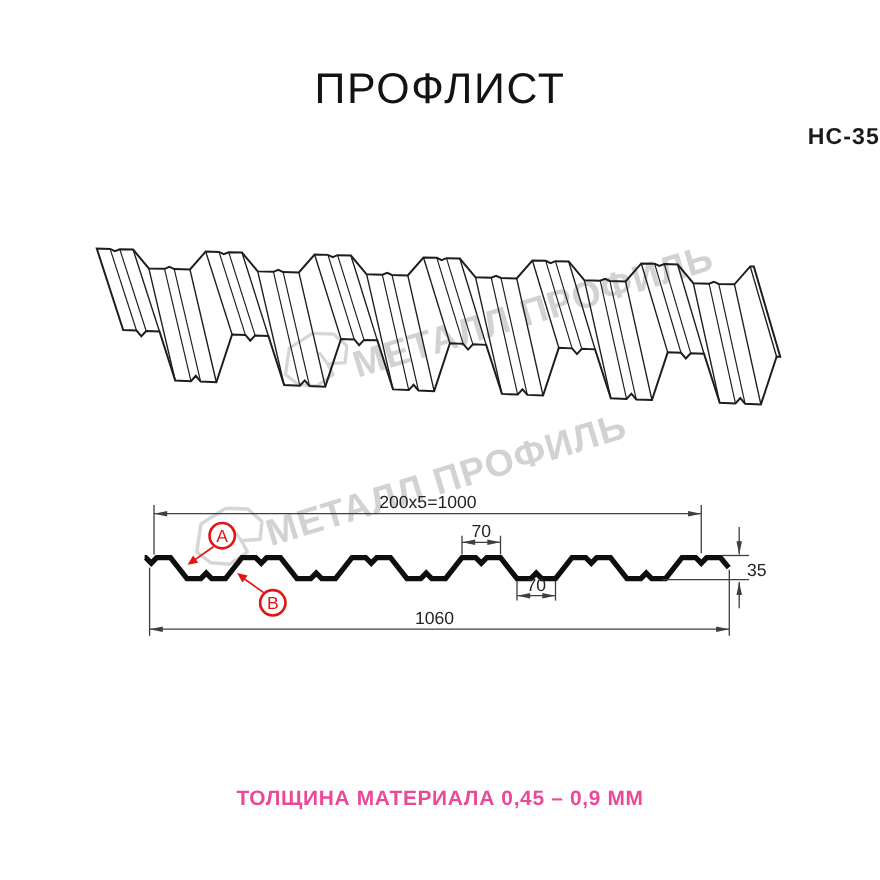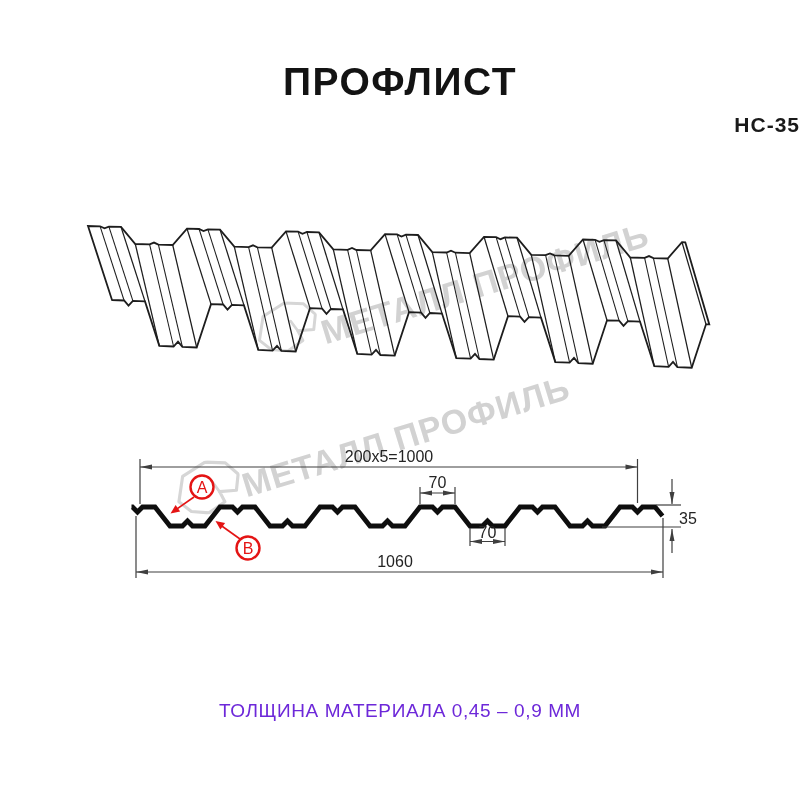--- a/index.html
+++ b/index.html
@@ -3,25 +3,25 @@
 <meta charset="utf-8">
 <style>
   html,body{margin:0;padding:0}
   body{
     width:800px;height:800px;background:#ffffff;
     font-family:"Liberation Sans",sans-serif;
     position:relative;overflow:hidden;
   }
   .abs{position:absolute}
   #page-title{top:62px;left:0;width:800px;text-align:center;
-    font-size:39px;font-weight:700;letter-spacing:1.5px;color:#131313;line-height:1.05}
+    font-size:39px;font-weight:400;letter-spacing:1.5px;color:#131313;line-height:1.05}
   #page-subtitle{top:113px;left:0;width:800px;text-align:right;
     font-size:21px;font-weight:700;letter-spacing:1px;color:#1a1a1a}
-  #footer-note{top:700px;left:0;width:800px;text-align:center;
-    font-size:19px;font-weight:400;letter-spacing:.6px;color:#6d28d9}
+  #footer-note{top:716px;left:0;width:800px;text-align:center;
+    font-size:19px;font-weight:700;letter-spacing:.6px;color:#ec4899}
   svg.layer{position:absolute;left:0;top:0}
   .wm{position:absolute;transform:rotate(-17deg);transform-origin:0 50%;
     color:#d2d2d2;font-weight:700;font-size:34px;line-height:40px;
     white-space:nowrap;letter-spacing:1px;user-select:none}
   .wm-logo{position:absolute;transform:rotate(-14deg)}
   .dim-text{font-size:16px;fill:#242424}
   .red-text{font-size:16px;fill:#e41414}
   #z-sheet-fill{z-index:1}
   #wm1,#wm2,#wm1-logo,#wm2-logo{z-index:2}
   #z-sheet-lines{z-index:3}

